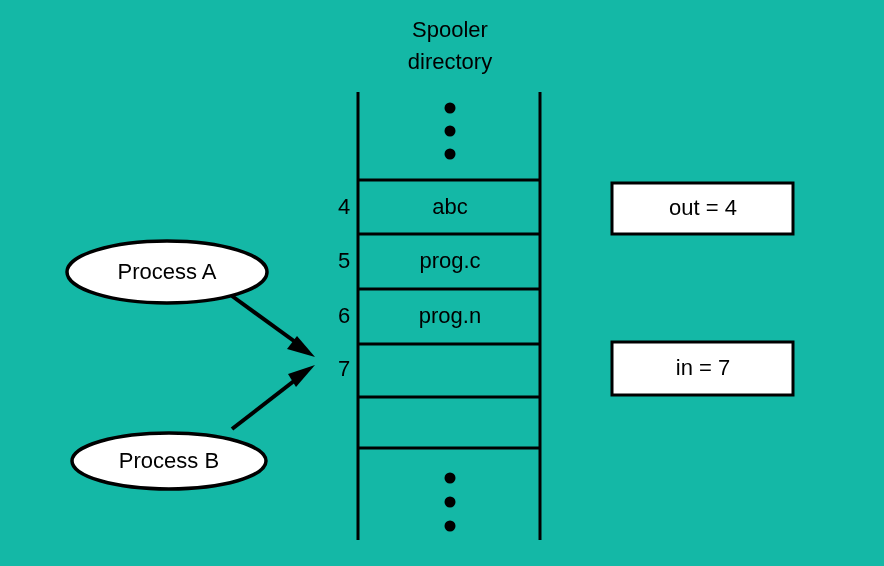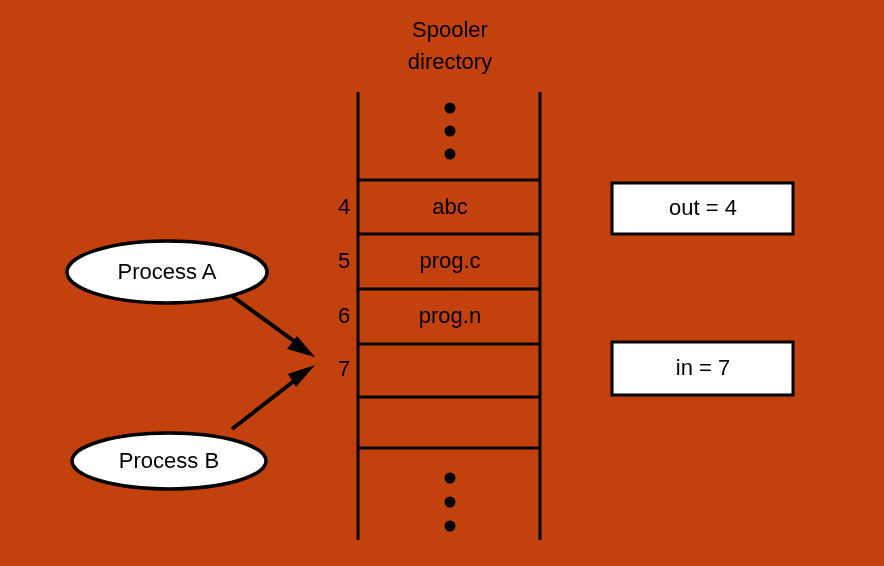--- a/index.html
+++ b/index.html
@@ -4,21 +4,21 @@
 <style>
   html, body {
     margin: 0;
     padding: 0;
     background: #ffffff;
   }
   #canvas {
     position: relative;
     width: 884px;
     height: 566px;
-    background: #c2410c;
+    background: #14b8a6;
     overflow: hidden;
     font-family: "Liberation Sans", sans-serif;
   }
   svg.layer {
     position: absolute;
     left: 0;
     top: 0;
     width: 884px;
     height: 566px;
   }

